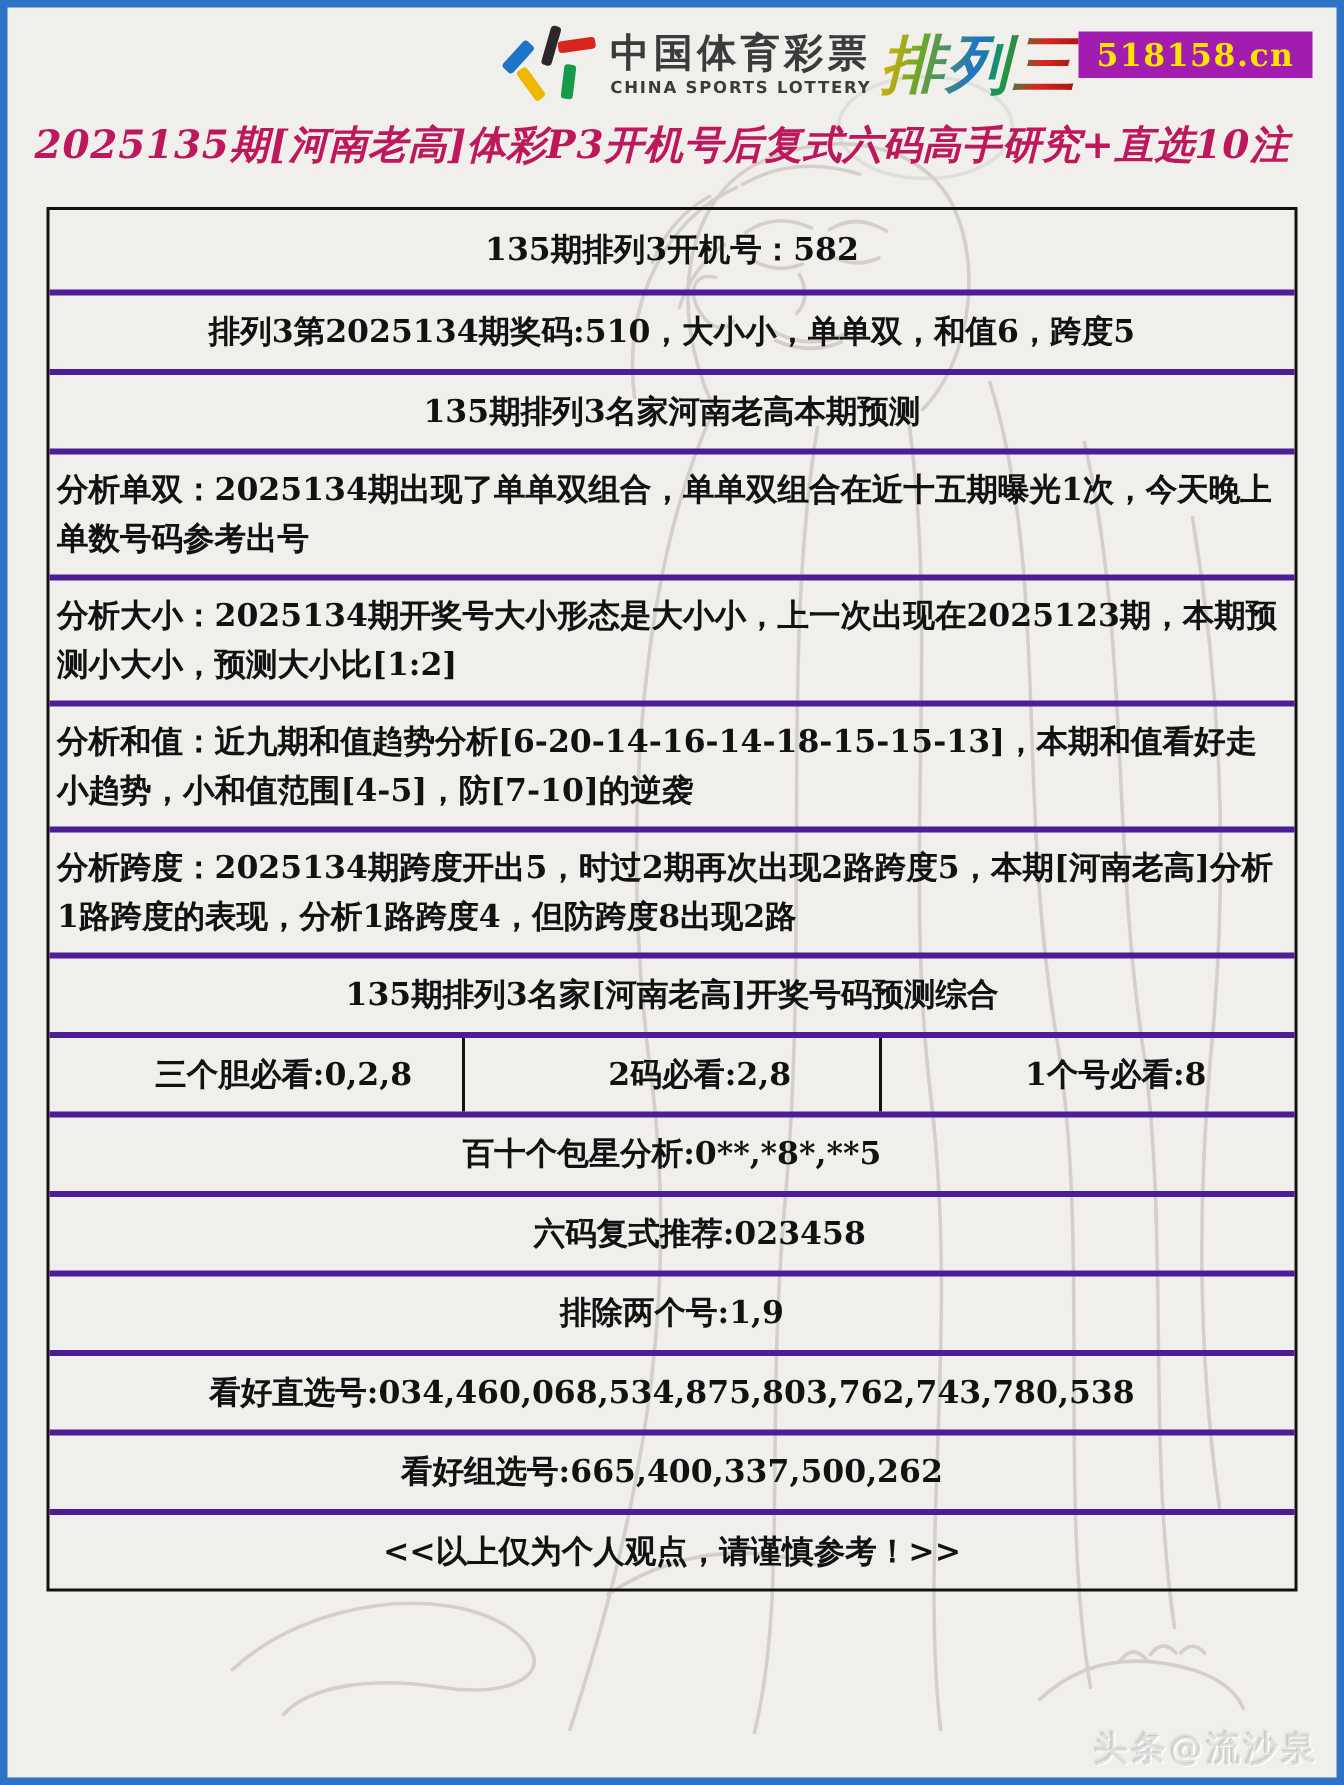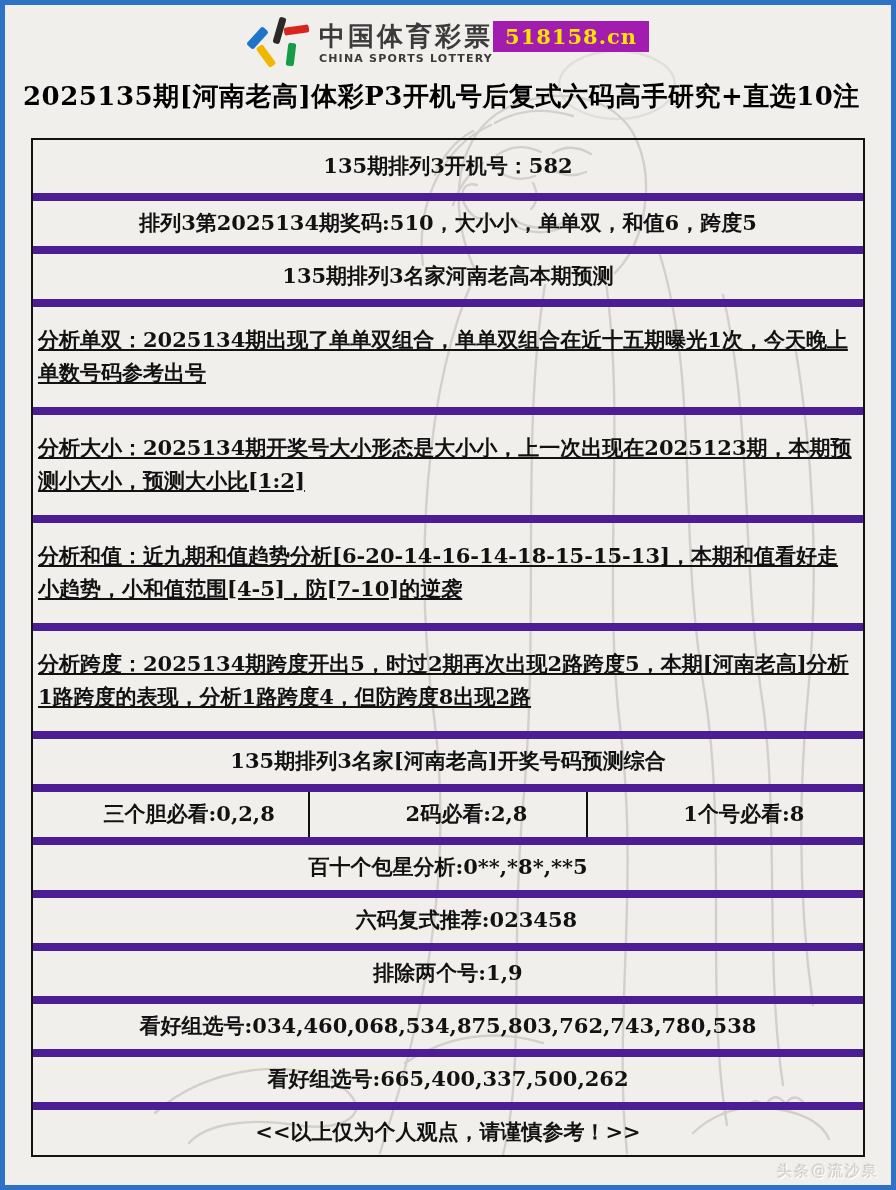--- a/index.html
+++ b/index.html
@@ -8,21 +8,21 @@
     width:896px; height:1190px;
     border:5px solid #2d72c4;
     background:#f0efec;
     font-family:"DejaVu Serif","Liberation Serif",serif;
     position:relative; overflow:hidden;
   }
   .sketch { position:absolute; left:0; top:0; z-index:0; pointer-events:none; }
   .content { position:relative; z-index:1; }
 
   
-  .header { display:flex; justify-content:center; align-items:flex-start; padding:12px 16px 0 20px; }
+  .header { display:flex; justify-content:flex-end; align-items:flex-start; padding:12px 16px 0 20px; }
   .logo-row { display:flex; align-items:center; }
   .pinwheel { width:58px; height:52px; position:relative; margin-right:10px; }
   .bar { position:absolute; border-radius:2.5px; }
   .bar.b-black { width:7px; height:27px; left:25px; top:0; background:#2b2827; transform:rotate(16deg); }
   .bar.b-red { width:25px; height:8px; left:33px; top:9px; background:#d8261d; transform:rotate(-8deg); }
   .bar.b-blue { width:9px; height:24px; left:2px; top:9px; background:#1e74c6; transform:rotate(42deg); }
   .bar.b-yellow { width:8px; height:24px; left:11px; top:27px; background:#efb700; transform:rotate(-36deg); }
   .bar.b-green { width:8px; height:23px; left:36px; top:26px; background:#169b4a; transform:rotate(7deg); }
   .brand-cn { font-size:26px; font-weight:bold; color:#3c3a3a; letter-spacing:3px; line-height:1; font-family:"DejaVu Sans","Liberation Sans",sans-serif; }
   .brand-en { font-size:11px; font-weight:bold; color:#3c3a3a; letter-spacing:1.2px; line-height:1; margin-top:4px; font-family:"DejaVu Sans","Liberation Sans",sans-serif; }
@@ -33,43 +33,43 @@
     -webkit-background-clip:text; background-clip:text; color:transparent;
     font-family:"DejaVu Sans","Liberation Sans",sans-serif;
   }
   .badge {
     background:#a21caf; color:#ffe400; font-weight:bold; font-size:21px;
     padding:3px 12px; letter-spacing:1px; margin-top:4px;
   }
 
   
   .page-title {
-    font-size:26px; font-weight:bold; color:#000000;
-    padding:10px 4px 0 18px; letter-spacing:0.5px; white-space:nowrap;
+    font-size:26px; font-weight:bold; color:#be185d;
+    padding:10px 4px 0 18px; letter-spacing:0.5px; white-space:nowrap;font-style:italic;
   }
 
   
   .ptable { margin:24px 26px 0 26px; border:2px solid #121212; background:transparent; }
   .row {
     display:flex; align-items:center; justify-content:center;
     text-align:center; font-weight:bold; font-size:21px; color:#121212;
-    border-top:8px solid #4c1d95; line-height:1.55; padding:0 5px;
+    border-top:4px solid #4c1d95; line-height:1.55; padding:0 5px;
   }
   .row:first-child { border-top:none; }
   .h1 { height:53px; }
-  .h2 { height:108px;text-decoration:underline; }
+  .h2 { height:84px; }
   .row.left { justify-content:flex-start; text-align:left; }
   .row.cols { padding:0; align-items:stretch; }
   .cols .cell { flex:1; display:flex; align-items:center; justify-content:center; border-left:2px solid #121212;padding-left:37px; }
   .cols .cell:first-child { border-left:none; }
 
   
   .watermark {
     position:absolute; right:12px; bottom:4px; z-index:2;
-    font-size:15px; font-weight:bold; letter-spacing:2px;
+    font-size:23px; font-weight:bold; letter-spacing:2px;
     color:rgba(120,115,108,0.22);
     text-shadow:1px 1px 0 rgba(255,255,255,0.95), -1px -1px 1px rgba(0,0,0,0.06);
     font-family:"DejaVu Sans","Liberation Sans",sans-serif;
   }
 </style>
 </head>
 <body>
 
 <svg class="sketch" width="896" height="1190" viewBox="0 0 896 1190" fill="none" stroke="#cac6c0" stroke-width="2.4" stroke-linecap="round" opacity="0.75">
   <ellipse cx="612" cy="80" rx="58" ry="34" opacity="0.5"></ellipse>
@@ -107,20 +107,21 @@
         <span class="bar b-blue"></span>
         <span class="bar b-black"></span>
         <span class="bar b-red"></span>
         <span class="bar b-yellow"></span>
         <span class="bar b-green"></span>
       </div>
       <div>
         <div class="brand-cn">中国体育彩票</div>
         <div class="brand-en">CHINA SPORTS LOTTERY</div>
       </div>
+      <div class="brand-product">排列三</div>
     </div>
     <div class="badge">518158.cn</div>
   </div>
 
   <div class="page-title">2025135期[河南老高]体彩P3开机号后复式六码高手研究+直选10注</div>
 
   <div class="ptable">
     <div class="row h1">135期排列3开机号：582</div>
     <div class="row h1">排列3第2025134期奖码:510，大小小，单单双，和值6，跨度5</div>
     <div class="row h1">135期排列3名家河南老高本期预测</div>
@@ -132,19 +133,19 @@
     <div class="row h1 cols">
       <div class="cell">三个胆必看:0,2,8</div>
       <div class="cell">2码必看:2,8</div>
       <div class="cell">1个号必看:8</div>
     </div>
     <div class="row h1">百十个包星分析:0**,*8*,**5</div>
     <div class="row h1 cols">
       <div class="cell">六码复式推荐:023458</div>
     </div>
     <div class="row h1">排除两个号:1,9</div>
-    <div class="row h1">看好组选号:034,460,068,534,875,803,762,743,780,538</div>
+    <div class="row h1">看好直选号:034,460,068,534,875,803,762,743,780,538</div>
     <div class="row h1">看好组选号:665,400,337,500,262</div>
     <div class="row h1">&lt;&lt;以上仅为个人观点，请谨慎参考！&gt;&gt;</div>
   </div>
 </div>
 
 <div class="watermark">头条@流沙泉</div>
 
 </body></html>

